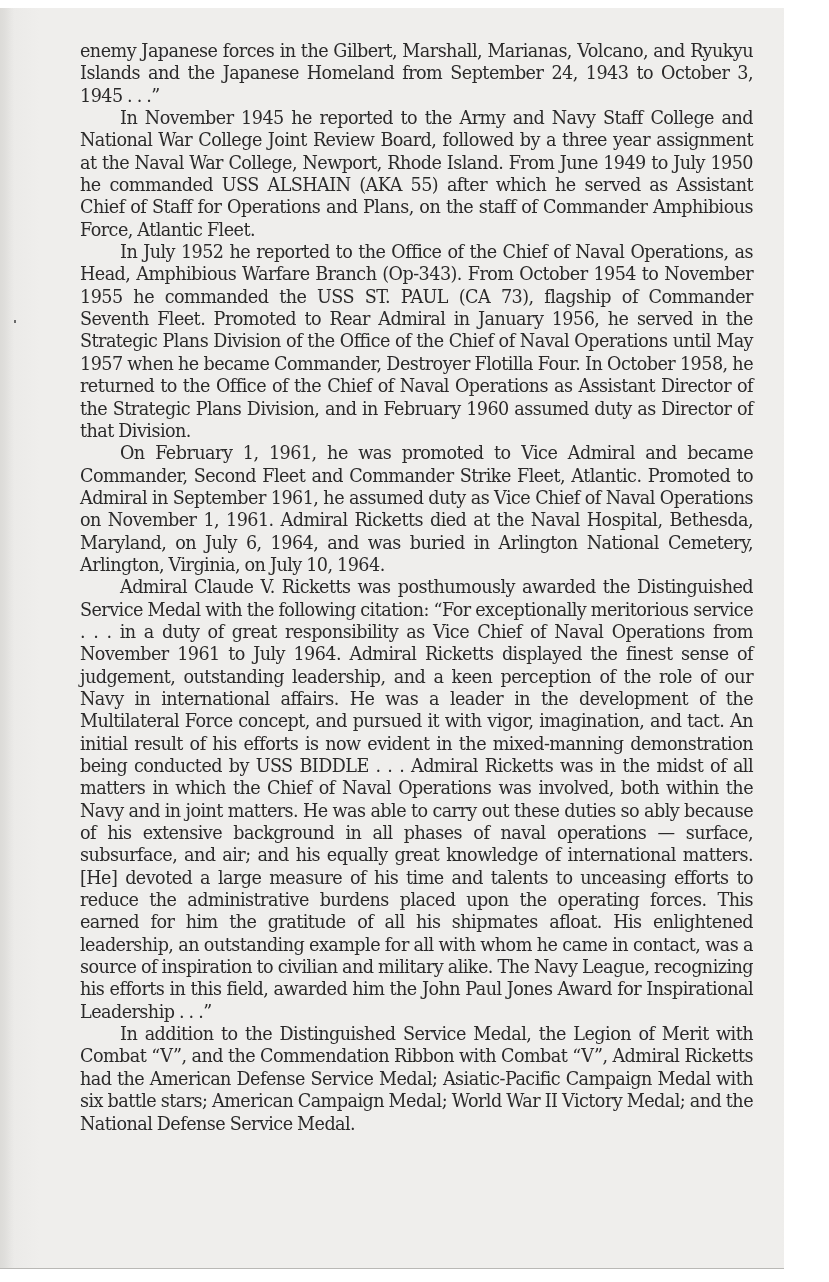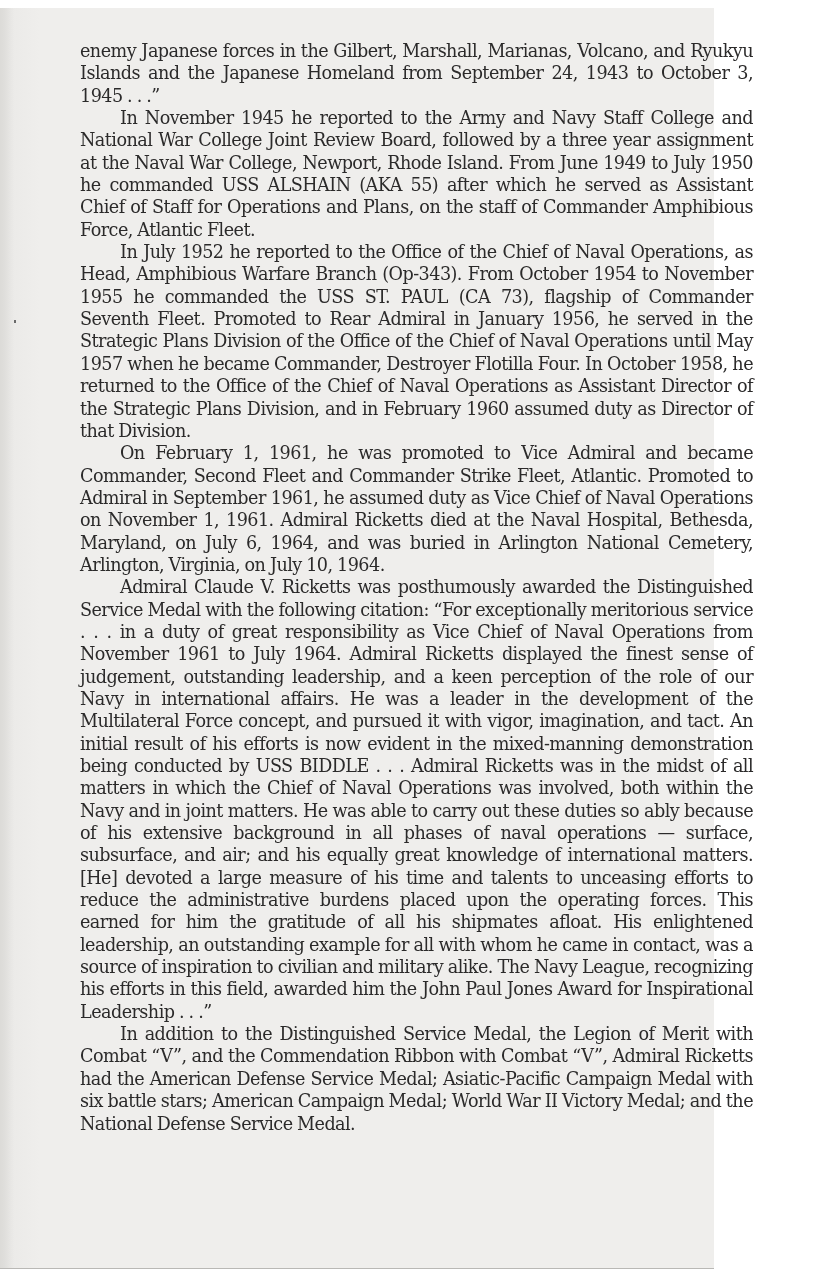--- a/index.html
+++ b/index.html
@@ -10,21 +10,21 @@
     body {
       width: 829px;
       height: 1282px;
       position: relative;
       overflow: hidden;
     }
     .page {
       position: absolute;
       left: 0;
       top: 8px;
-      width: 714px;
+      width: 784px;
       height: 1260px;
       background: linear-gradient(to right, #e2e1df 0px, #ebeae8 10px, #efeeec 40px, #efeeec 780px, #ebeae8 829px);
       border-bottom: 1px solid #b9b8b5;
     }
     .page::before {
       content: "";
       position: absolute;
       left: 0; top: 0; bottom: 0;
       width: 14px;
       background: linear-gradient(to right, #dcdbd8, rgba(236,235,233,0));

